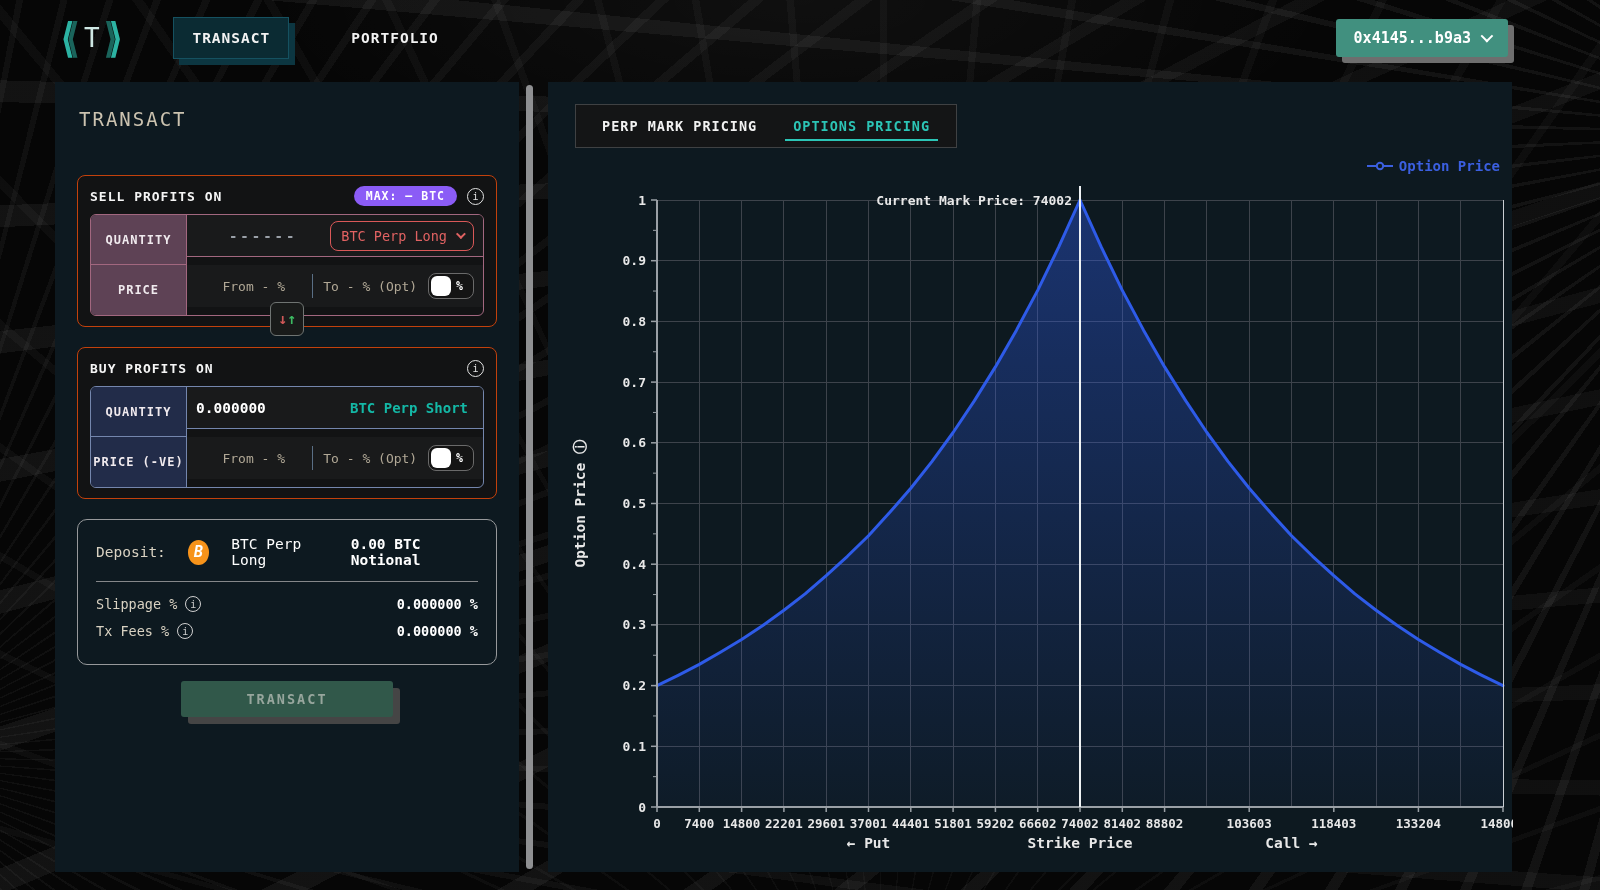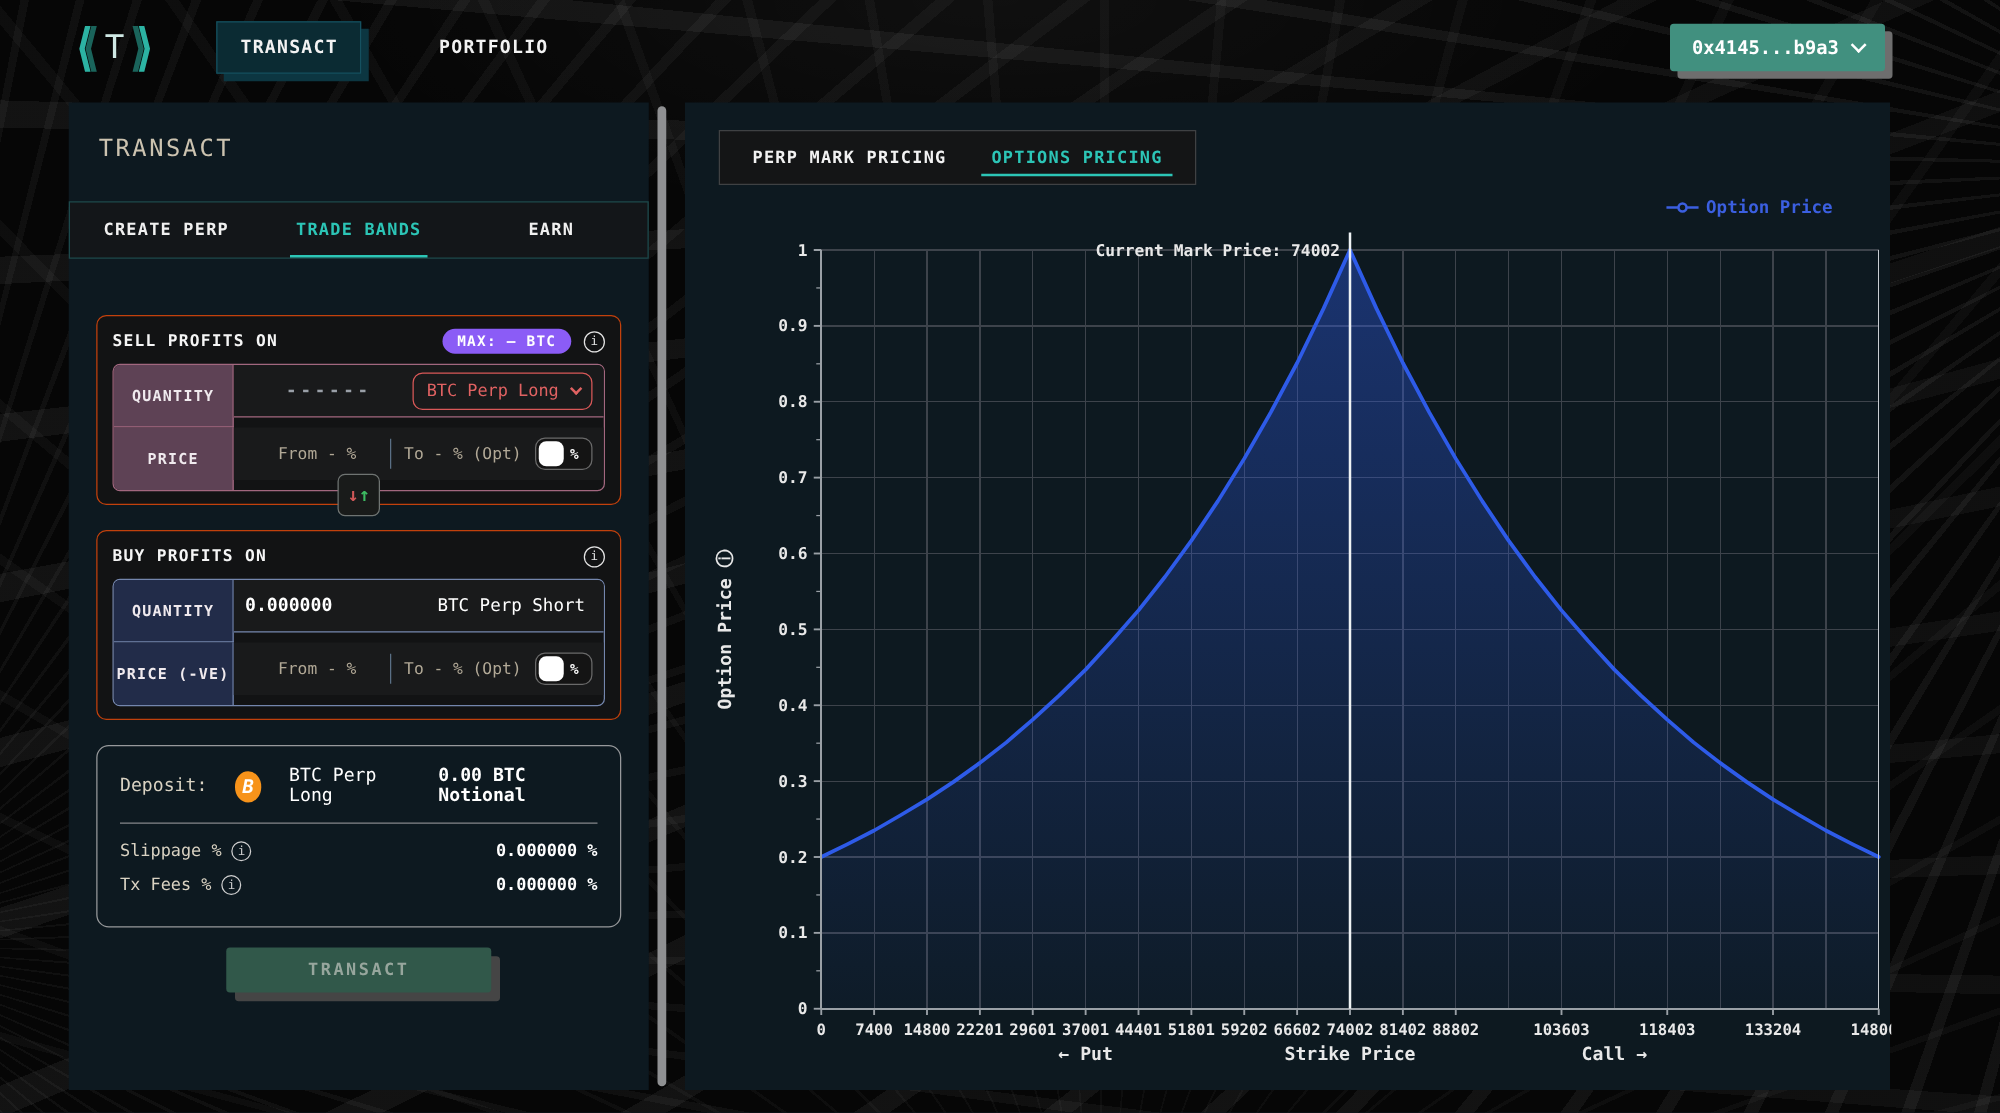--- a/index.html
+++ b/index.html
@@ -59,21 +59,21 @@
   .band.sell .band-label { background:#5e4255; border-right:1px solid #a2677f; }
   .band.buy  .band-label { background:#222c49; border-right:1px solid #7486ad; }
   .band.sell .row1 { border-bottom:1px solid #a2677f; }
   .band.buy  .row1 { border-bottom:1px solid #7486ad; }
   .band-val { background:#191a1b; display:flex; align-items:center; height:42px; padding:0 9px; }
   .qty-dash { flex:1; text-align:center; color:#9aa0a8; font-weight:bold; letter-spacing:3px; font-size:14px; cursor:text; }
   .qty-num { flex:1; color:#ffffff; font-weight:bold; font-size:14.5px; cursor:text; }
   .asset-dd { border:1.5px solid #d95858; color:#e06262; border-radius:8px; padding:6px 10px; font-size:13.5px;
               display:flex; align-items:center; gap:9px; cursor:pointer; white-space:nowrap; }
   .asset-dd .chev { border-width:2px; color:#e06262; width:7px; height:7px; }
-  .asset-green { margin-left:auto; color:#ffffff; font-weight:normal; font-size:14px; padding-right:6px; }
+  .asset-green { margin-left:auto; color:#14b8a6; font-weight:bold; font-size:14px; padding-right:6px; }
   .ph { color:#b1a896; font-size:13px; flex:1; text-align:center; cursor:text; }
   .vdiv { width:1px; height:24px; background:#5a6f85; }
   .toggle { width:46px; min-width:46px; height:26px; border:1px solid #6a6a6a; border-radius:8px; background:#141414;
             display:flex; align-items:center; padding:2px 5px 2px 2px; gap:5px; cursor:pointer; }
   .knob { width:20px; height:20px; background:#ffffff; border-radius:6px; }
   .pct { color:#fff; font-weight:bold; font-size:11.5px; }
   .swap-btn { position:absolute; left:50%; top:127px; transform:translateX(-50%); width:34px; height:34px;
               background:#191b1a; border:1px solid #6f7472; border-radius:6px; display:flex; align-items:center;
               justify-content:center; font-size:15px; font-weight:bold; cursor:pointer; z-index:3; }
   .swap-btn .dn { color:#d05858; } .swap-btn .up { color:#3dbb62; }
@@ -92,21 +92,21 @@
   .transact-btn { display:block; margin:16px auto 0; width:212px; height:36px; background:#31584a; border:none;
                   color:#97a69d; font-family:inherit; font-size:13.5px; font-weight:bold; letter-spacing:2px;
                   border-radius:3px; box-shadow:7px 7px 0 0 #454545; cursor:pointer; }
   
   .chart-tabs { display:inline-flex; gap:36px; background:#141516; border:1px solid #3f4143; padding:0 26px;
                 height:44px; align-items:center; margin-left:10px; }
   .chart-tab { font-size:13.5px; font-weight:bold; letter-spacing:1px; color:#f2f2f2; position:relative;
                height:100%; display:flex; align-items:center; cursor:pointer; }
   .chart-tab.active { color:#2cc5b6; }
   .chart-tab.active::after { content:""; position:absolute; left:-8px; right:-8px; bottom:6px; height:2px; background:#2cc5b6; }
-  .legend { position:absolute; top:76px; right:46px; display:flex; align-items:center; gap:6px;
+  .legend { position:absolute; top:76px; right:12px; display:flex; align-items:center; gap:6px;
             color:#3b5fe0; font-size:14px; font-weight:bold; cursor:pointer; }
   #chart { display:block; margin-top:34px; }
 </style>
 </head>
 <body>
 
 <header class="nav">
   <div class="logo">
     <span class="br l">⟨</span>
     <span class="lt">T</span>
@@ -120,25 +120,20 @@
     <span>0x4145...b9a3</span>
     <span class="chev"></span>
   </div>
 </header>
 
 <div class="main">
 
   <aside class="panel panel-left">
     <div class="panel-title">TRANSACT</div>
 
-    <div class="side-tabs">
-      <div class="side-tab">CREATE PERP</div>
-      <div class="side-tab active">TRADE BANDS</div>
-      <div class="side-tab">EARN</div>
-    </div>
 
     <div class="cards-wrap">
 
       <div class="card">
         <div class="card-head">
           <span class="card-title">SELL PROFITS ON</span>
           <span class="max-badge">MAX: – BTC</span>
           <span class="info">i</span>
         </div>
         <div class="band sell">

